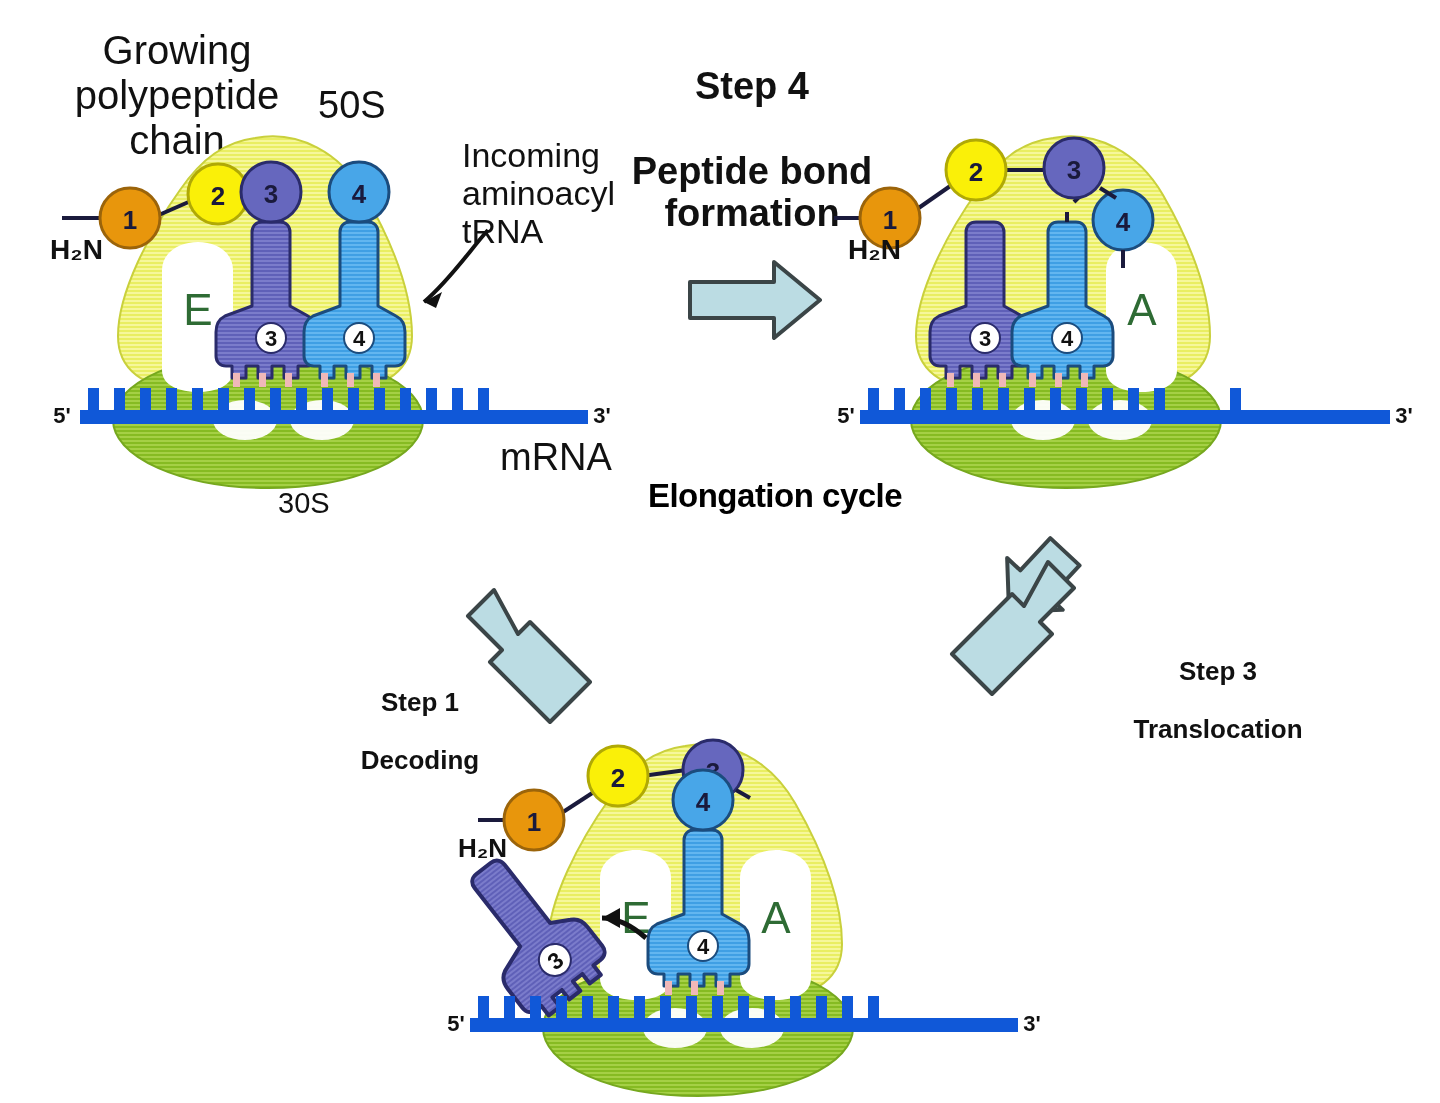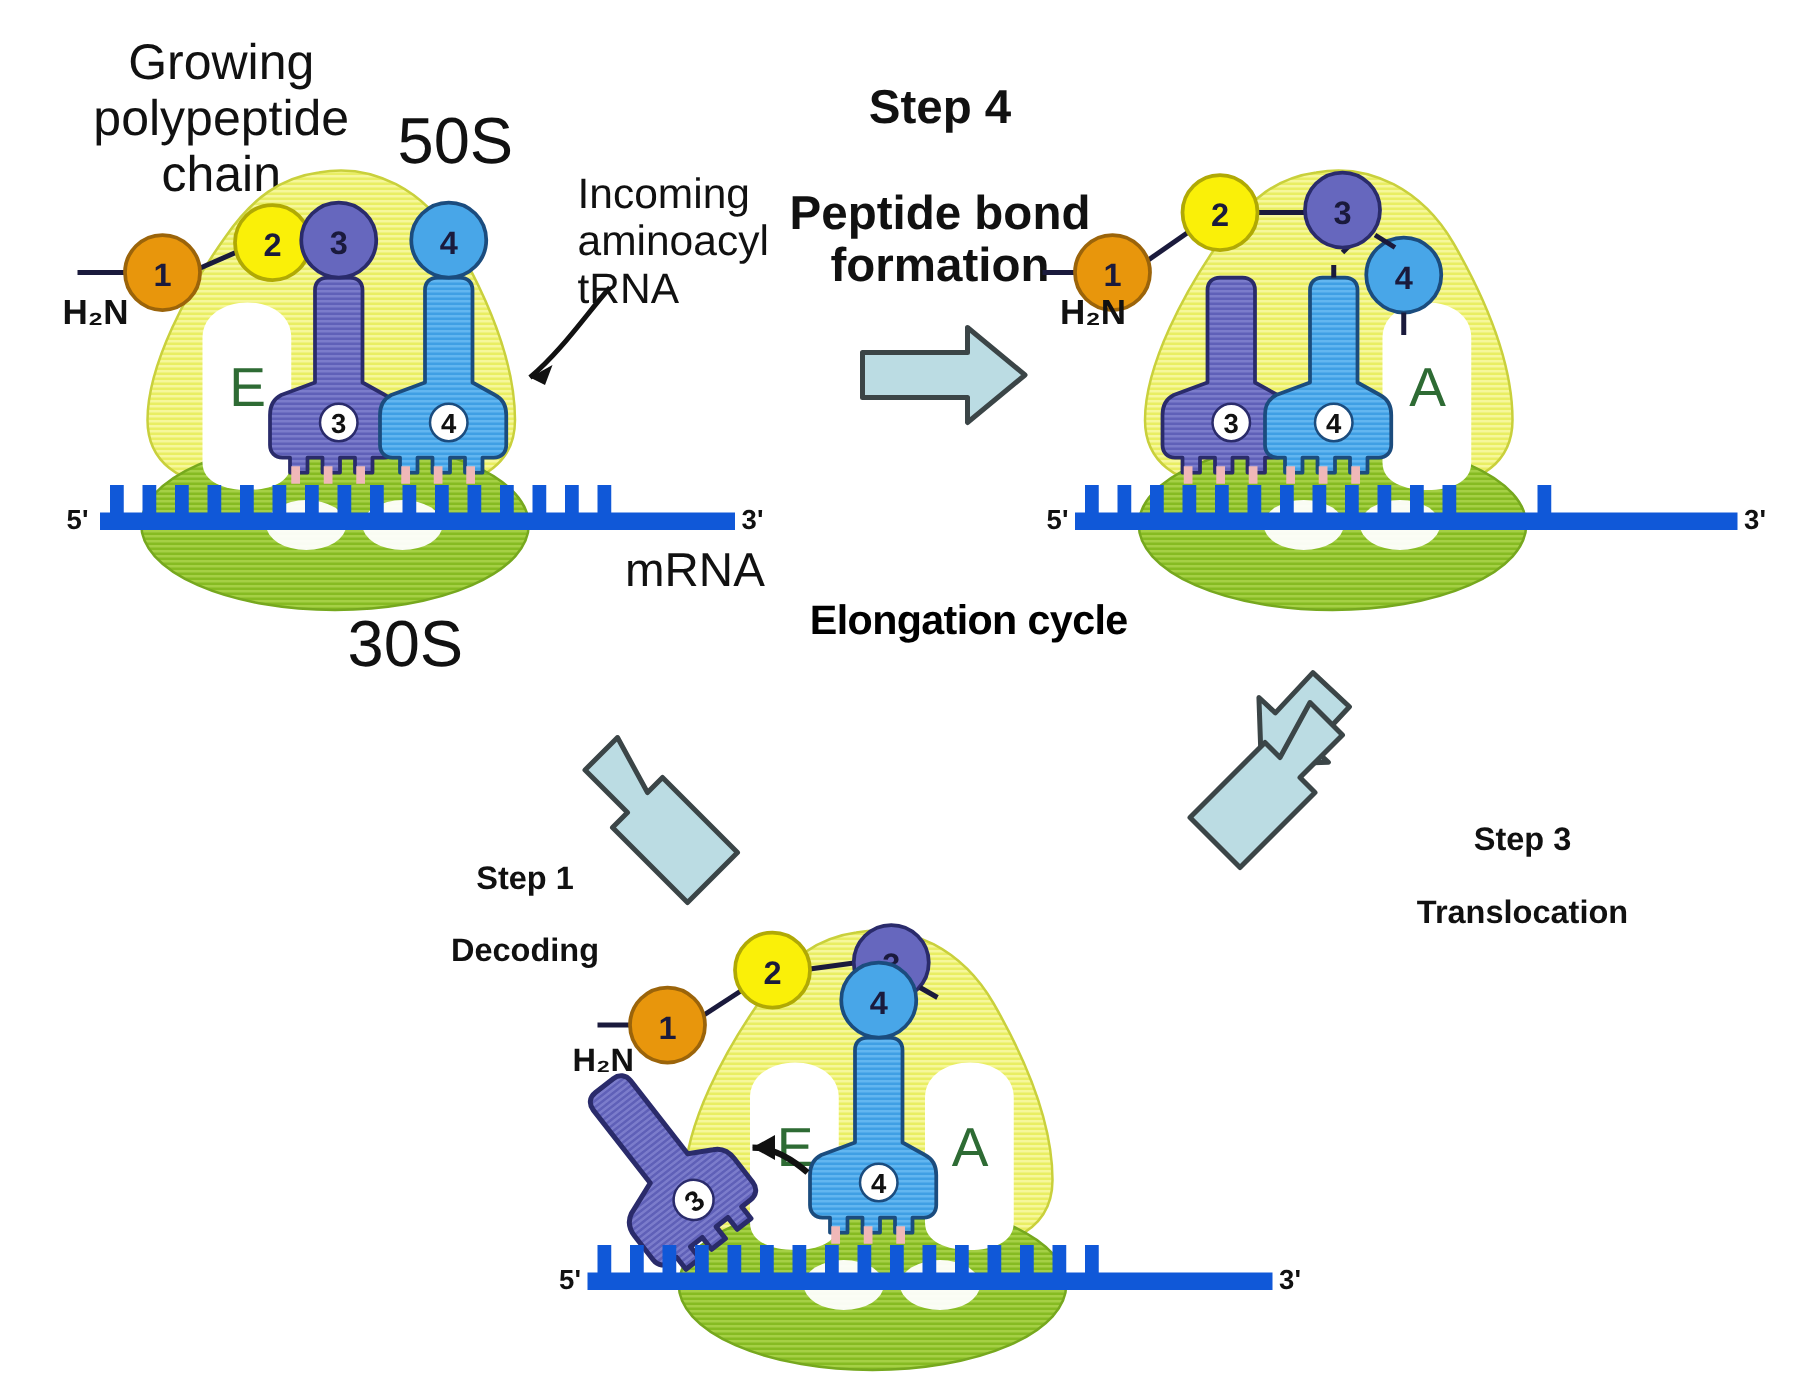--- a/index.html
+++ b/index.html
@@ -46,29 +46,29 @@
 </style>
 </head>
 <body>
 
 <div class="stage">
 
   <div class="lbl" style="left:62px; top:28px; font-size:40px; text-align:center; width:230px;">Growing
 polypeptide
 chain</div>
 
-  <div class="lbl" style="left:318px; top:84px; font-size:52px;">50S</div>
+  <div class="lbl" style="left:318px; top:84px; font-size:38px;">50S</div>
 
   <div class="lbl" style="left:462px; top:136px; font-size:34px; text-align:left; width:230px;">Incoming
 aminoacyl
 tRNA</div>
 
   <div class="lbl" style="left:500px; top:436px; font-size:38px;">mRNA</div>
 
-  <div class="lbl" style="left:278px; top:487px; font-size:52px;">30S</div>
+  <div class="lbl" style="left:278px; top:487px; font-size:29px;">30S</div>
 
   <div class="lbl bold center" style="left:572px; top:22px; width:360px; font-size:38px;">
     <span>Step 4</span><br>
     <span style="white-space:pre-line;text-align:right;">Peptide bond
 formation</span>
   </div>
 
   <div class="cycle-title" style="left:610px; top:478px; width:330px;">Elongation
 cycle</div>
 

